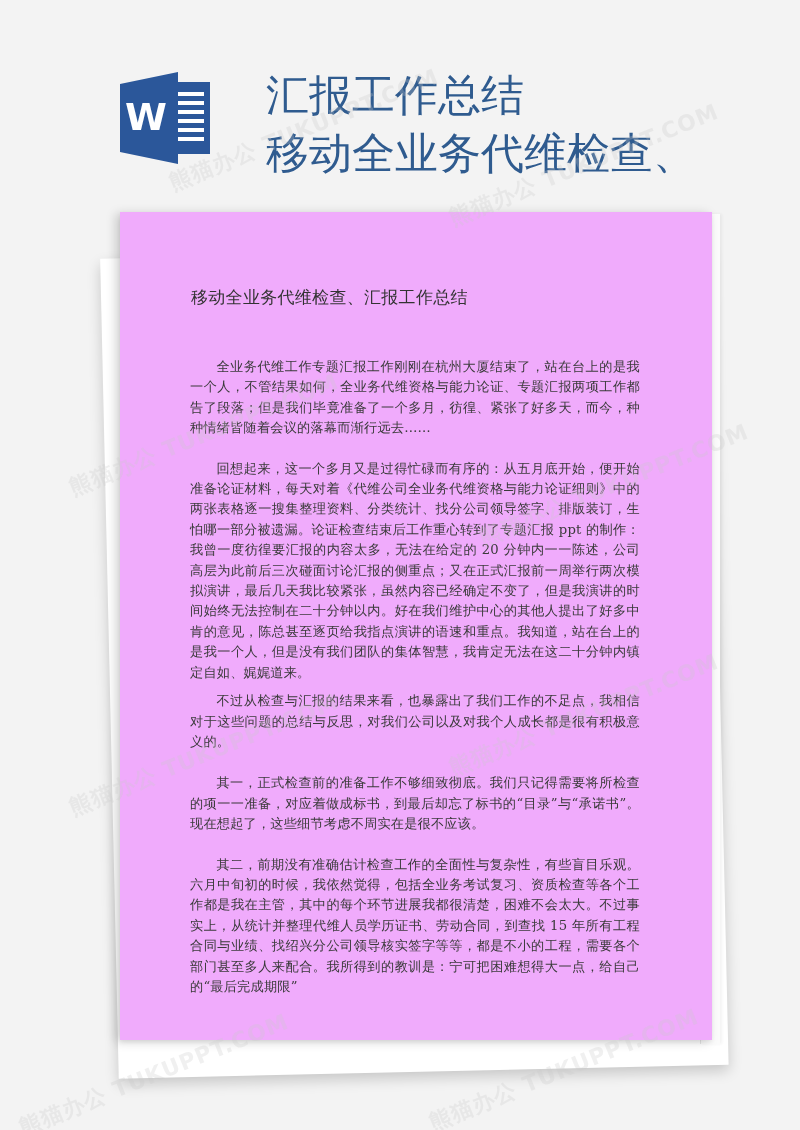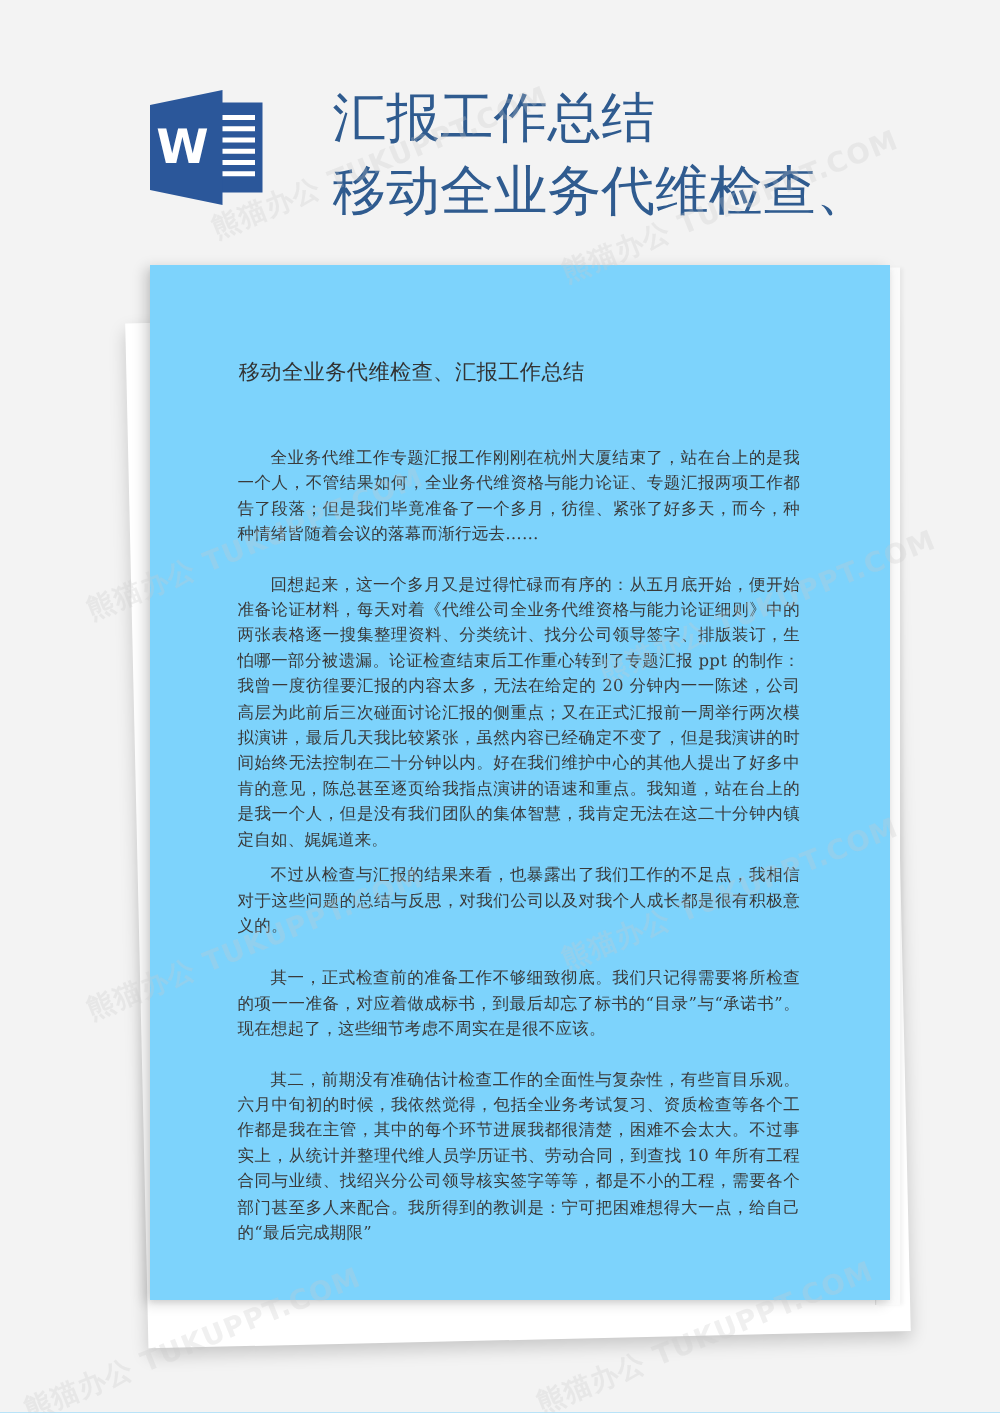--- a/index.html
+++ b/index.html
@@ -32,21 +32,21 @@
     box-shadow: 0 6px 14px rgba(0,0,0,0.18);
   }
   .page-back-right {
     position: absolute; left: 700px; top: 214px; width: 20px; height: 830px;
     background: #fbfbfb;
     border-left: 1px solid #e6e6e6;
     box-shadow: 2px 0 3px rgba(0,0,0,0.05);
   }
   .page {
     position: absolute; left: 120px; top: 212px; width: 592px; height: 828px;
-    background: #7dd3fc;
+    background: #f0abfc;
     box-shadow: -4px 2px 10px rgba(0,0,0,0.18), 0 2px 4px rgba(0,0,0,0.06);
     overflow: hidden;
   }
   .doc-title {
     position: absolute; left: 71px; top: 74px;
     font-family: "DejaVu Sans", "Liberation Sans", sans-serif;
     font-size: 17px; color: #333333; letter-spacing: 0.3px;
   }
   .doc-body {
     position: absolute; left: 70px; top: 145px; width: 450px;
@@ -93,21 +93,21 @@
 <div class="page-back"></div>
 <div class="page-back-right"></div>
 
 <div class="page">
   <div class="doc-title">移动全业务代维检查、汇报工作总结</div>
   <div class="doc-body">
     <p class="para p1">全业务代维工作专题汇报工作刚刚在杭州大厦结束了，站在台上的是我一个人，不管结果如何，全业务代维资格与能力论证、专题汇报两项工作都告了段落；但是我们毕竟准备了一个多月，彷徨、紧张了好多天，而今，种种情绪皆随着会议的落幕而渐行远去……</p>
     <p class="para p2">回想起来，这一个多月又是过得忙碌而有序的：从五月底开始，便开始准备论证材料，每天对着《代维公司全业务代维资格与能力论证细则》中的两张表格逐一搜集整理资料、分类统计、找分公司领导签字、排版装订，生怕哪一部分被遗漏。论证检查结束后工作重心转到了专题汇报 ppt 的制作：我曾一度彷徨要汇报的内容太多，无法在给定的 20 分钟内一一陈述，公司高层为此前后三次碰面讨论汇报的侧重点；又在正式汇报前一周举行两次模拟演讲，最后几天我比较紧张，虽然内容已经确定不变了，但是我演讲的时间始终无法控制在二十分钟以内。好在我们维护中心的其他人提出了好多中肯的意见，陈总甚至逐页给我指点演讲的语速和重点。我知道，站在台上的是我一个人，但是没有我们团队的集体智慧，我肯定无法在这二十分钟内镇定自如、娓娓道来。</p>
     <p class="para p3">不过从检查与汇报的结果来看，也暴露出了我们工作的不足点，我相信对于这些问题的总结与反思，对我们公司以及对我个人成长都是很有积极意义的。</p>
     <p class="para p4">其一，正式检查前的准备工作不够细致彻底。我们只记得需要将所检查的项一一准备，对应着做成标书，到最后却忘了标书的“目录”与“承诺书”。现在想起了，这些细节考虑不周实在是很不应该。</p>
-    <p class="para p5">其二，前期没有准确估计检查工作的全面性与复杂性，有些盲目乐观。六月中旬初的时候，我依然觉得，包括全业务考试复习、资质检查等各个工作都是我在主管，其中的每个环节进展我都很清楚，困难不会太大。不过事实上，从统计并整理代维人员学历证书、劳动合同，到查找 10 年所有工程合同与业绩、找绍兴分公司领导核实签字等等，都是不小的工程，需要各个部门甚至多人来配合。我所得到的教训是：宁可把困难想得大一点，给自己的“最后完成期限”</p>
+    <p class="para p5">其二，前期没有准确估计检查工作的全面性与复杂性，有些盲目乐观。六月中旬初的时候，我依然觉得，包括全业务考试复习、资质检查等各个工作都是我在主管，其中的每个环节进展我都很清楚，困难不会太大。不过事实上，从统计并整理代维人员学历证书、劳动合同，到查找 15 年所有工程合同与业绩、找绍兴分公司领导核实签字等等，都是不小的工程，需要各个部门甚至多人来配合。我所得到的教训是：宁可把困难想得大一点，给自己的“最后完成期限”</p>
   </div>
 </div>
 
 <div class="watermark" style="left:160px; top:115px;">熊猫办公 TUKUPPT.COM</div>
 <div class="watermark" style="left:440px; top:150px;">熊猫办公 TUKUPPT.COM</div>
 <div class="watermark" style="left:60px; top:420px;">熊猫办公 TUKUPPT.COM</div>
 <div class="watermark" style="left:470px; top:470px;">熊猫办公 TUKUPPT.COM</div>
 <div class="watermark" style="left:60px; top:740px;">熊猫办公 TUKUPPT.COM</div>
 <div class="watermark" style="left:440px; top:700px;">熊猫办公 TUKUPPT.COM</div>
 <div class="watermark" style="left:10px; top:1060px;">熊猫办公 TUKUPPT.COM</div>

